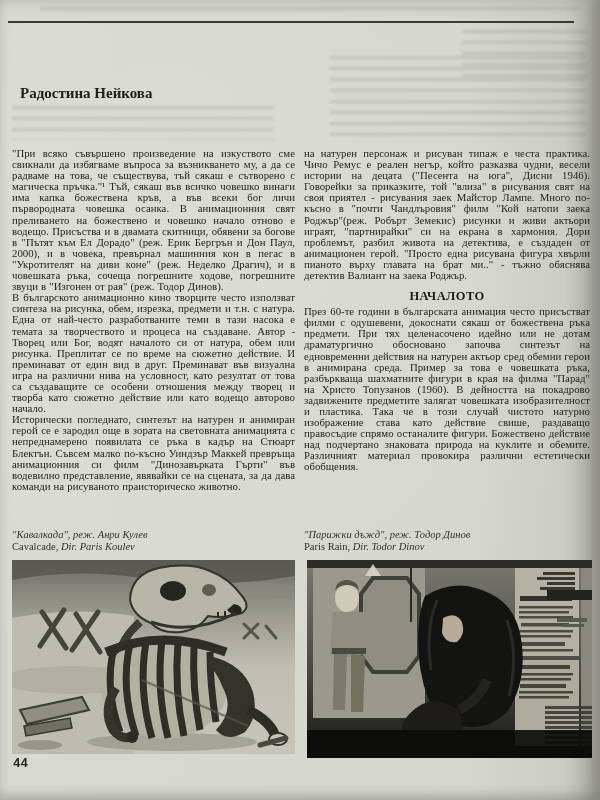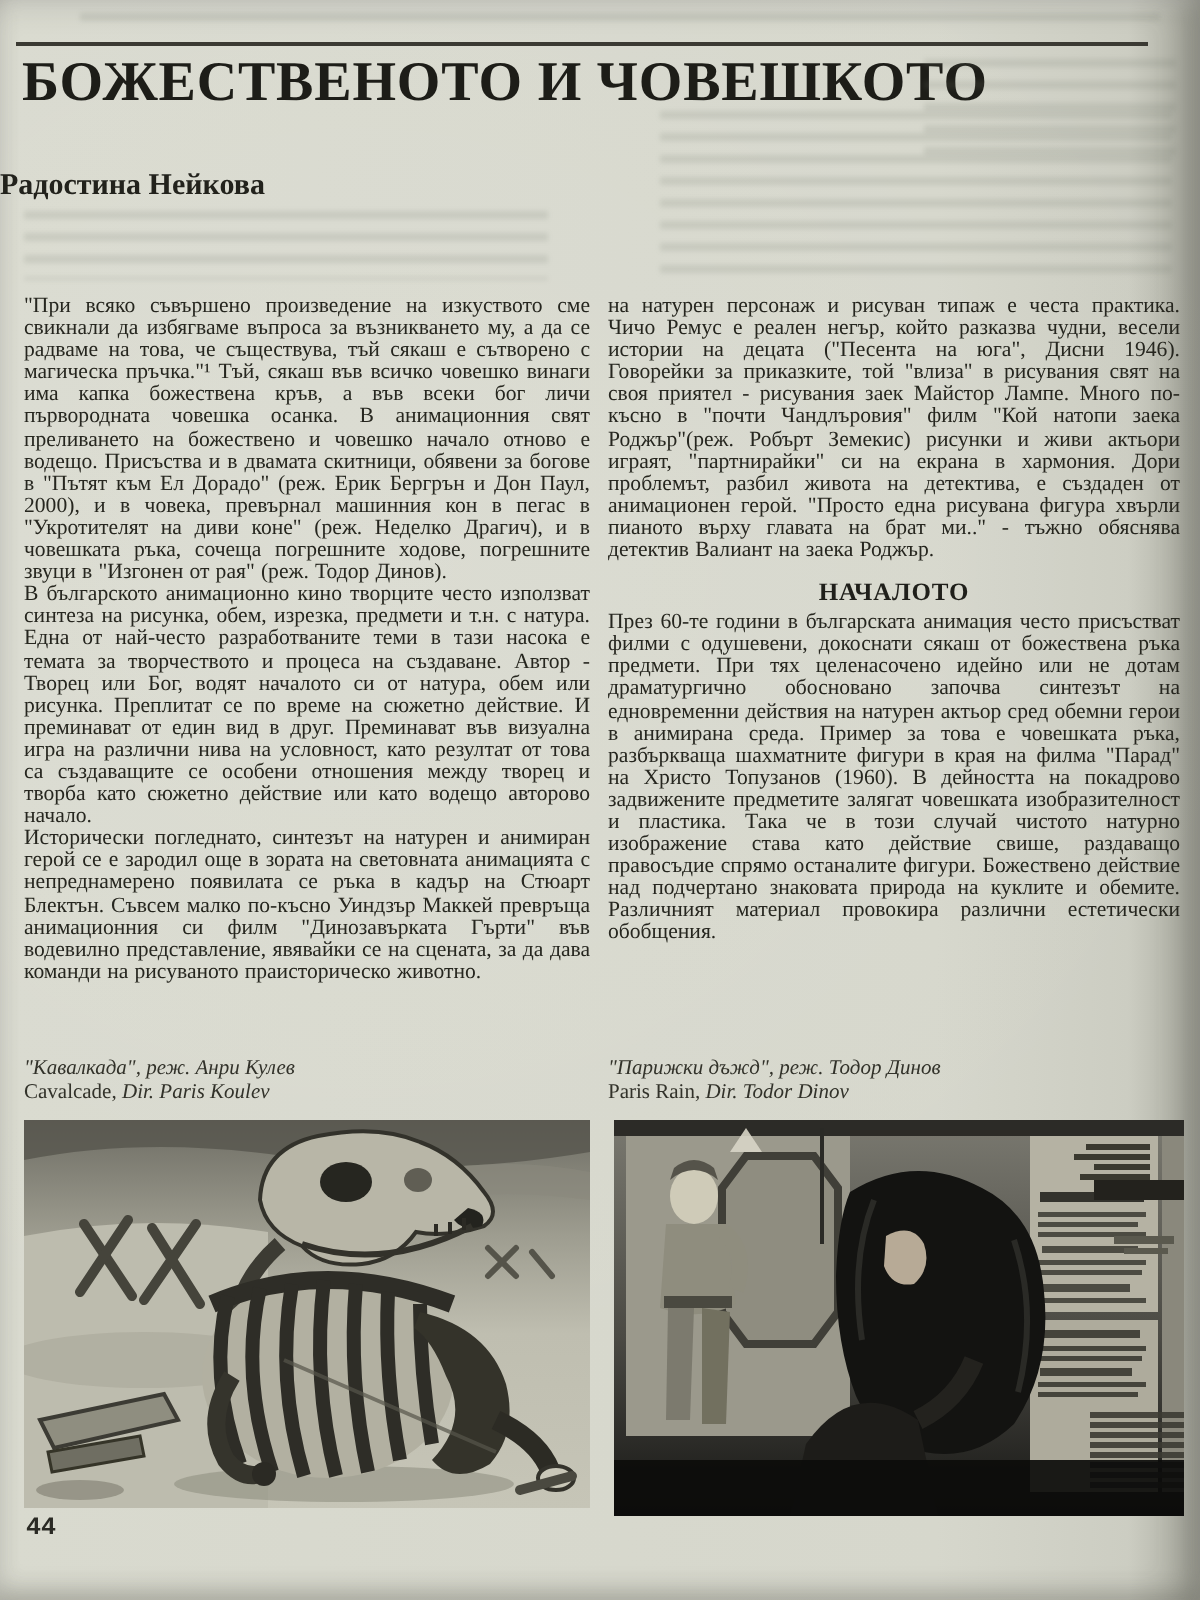--- a/index.html
+++ b/index.html
@@ -16,21 +16,21 @@
       #d6d7cc;
     box-shadow:inset -8px 0 16px rgba(60,60,52,0.30), inset 0 -5px 10px rgba(90,90,80,0.18), inset 0 4px 8px rgba(255,255,255,0.22);
   }
   .top-rule{position:absolute;left:8px;top:21px;width:566px;height:2px;background:#3b3a33;}
   .title{
     position:absolute;left:11px;top:27px;width:520px;
     font-size:28px;line-height:30px;font-weight:bold;color:#1d1d18;
     letter-spacing:0.4px;margin:0;
   }
   .author{
-    position:absolute;left:0;top:85px;
+    position:absolute;left:20px;top:85px;
     font-size:15px;font-weight:bold;color:#22221c;
   }
   .col{
     position:absolute;top:148px;height:378px;overflow:hidden;
     text-align:justify;color:#26261f;
   }
   .col-left{left:12px;width:283px;}
   .col-right{left:304px;width:286px;}
   p.body{margin:0;font-size:10.8px;line-height:11.1px;word-spacing:0.4px;}
   .section-heading{
@@ -60,21 +60,21 @@
   }
 </style>
 </head>
 <body>
 
 <div class="page">
 
   <div class="bleed" style="left:40px;top:3px;width:540px;height:14px;"></div>
   <div class="top-rule"></div>
 
-  <h1 class="title"><span>БОЖЕСТВЕНОТО И ЧОВЕШКОТО</span><br></h1>
+  <h1 class="title"><br></h1>
 
   <div class="bleed" style="left:462px;top:26px;width:126px;height:56px;"></div>
 
   <div class="author">Радостина Нейкова</div>
 
   <div class="bleed" style="left:330px;top:52px;width:256px;height:88px;"></div>
   <div class="bleed" style="left:12px;top:102px;width:262px;height:38px;"></div>
 
   <div class="col col-left">
     <p class="body">"При всяко съвършено произведение на изкуството сме свикнали да избягваме въпроса за възникването му, а да се радваме на това, че съществува, тъй сякаш е сътворено с магическа пръчка."¹ Тъй, сякаш във всичко човешко винаги има капка божествена кръв, а във всеки бог личи първородната човешка осанка. В анимационния свят преливането на божествено и човешко начало отново е водещо. Присъства и в двамата скитници, обявени за богове в "Пътят към Ел Дорадо" (реж. Ерик Бергрън и Дон Паул, 2000), и в човека, превърнал машинния кон в пегас в "Укротителят на диви коне" (реж. Неделко Драгич), и в човешката ръка, сочеща погрешните ходове, погрешните звуци в "Изгонен от рая" (реж. Тодор Динов).</p>

